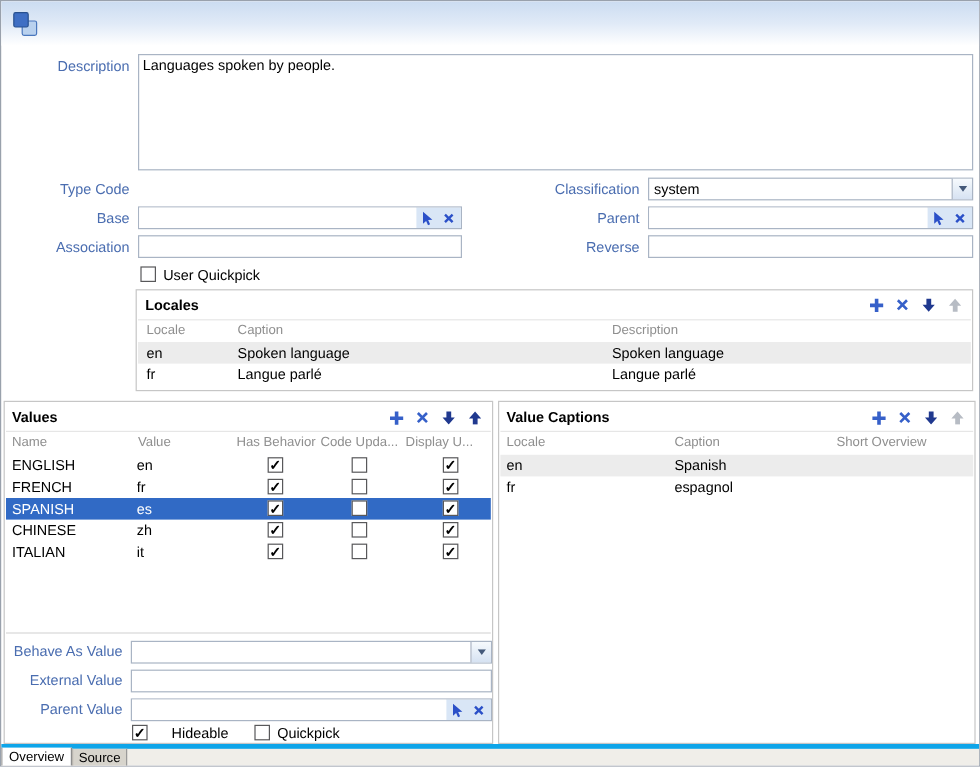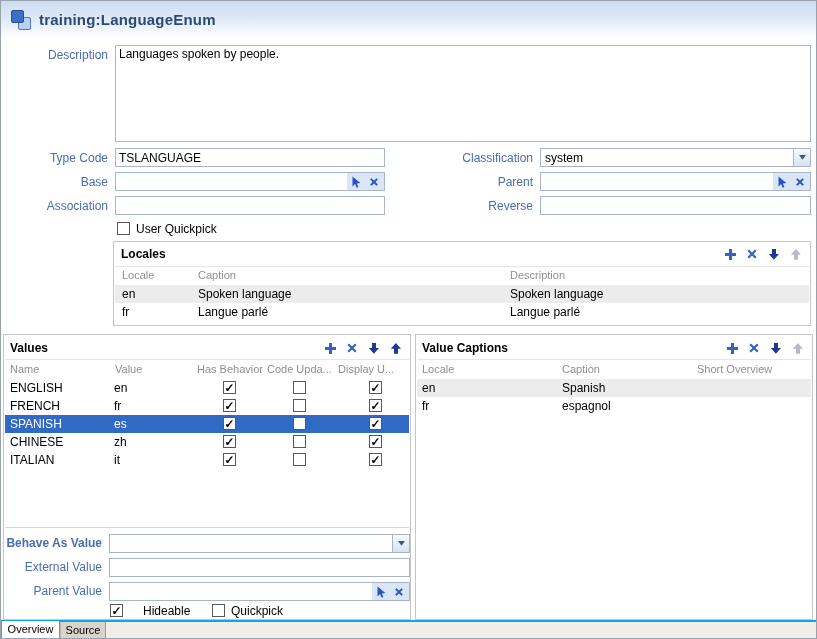--- a/index.html
+++ b/index.html
@@ -46,21 +46,21 @@
   .tool-btn { width:14px; height:14px; display:flex; align-items:center; justify-content:center; cursor:pointer; }
   .col-hdr { position:absolute; color:#8f8f8f; font-size:11px; white-space:nowrap; }
   .trow { position:absolute; left:1px; right:1px; height:18px; cursor:default; }
   .trow.alt { background:#ececec; }
   .trow.selected { background:#316ac5; color:#fff; }
   .tcell { position:absolute; top:2px; white-space:nowrap; }
   .tbl-bottom { position:absolute; left:1px; right:1px; top:192px; border-top:1px solid #d8d8d8; }
 
   
   .tabbar { position:absolute; left:0; top:619px; right:0; height:18px;
-            background:#f0eee9; border-top:2px solid #0ea5e9;padding-left:24px; }
+            background:#f0eee9; border-top:4px solid #0ea5e9;padding-left:24px; }
   .tab { position:absolute; font-size:11px; text-align:center; cursor:pointer; color:#000; }
   .tab.active { left:0; top:-1px; width:59px; height:19px; line-height:17px; background:#fff;
                 border-left:1px solid #8e8e8e; border-right:1px solid #8e8e8e; border-bottom:1px solid #8e8e8e; }
   .tab.inactive { left:59px; top:0; width:46px; height:17px; line-height:16px; background:#d7d4cc;
                   border-left:1px solid #b9b6af; border-right:1px solid #9a9a9a; border-bottom:1px solid #9a9a9a; }
 </style>
 </head>
 <body>
 
 <div class="window">
@@ -73,28 +73,26 @@
       <path id="i-up" d="M5.9 1 11 6.8H8v5H4v-5H0.8z"></path>
       <path id="i-pointer" d="M1.5 0.5v10l2.6-2.4 1.6 3.6 1.7-.8-1.6-3.5 3.5-.3z"></path>
     </defs>
   </svg>
 
   <div class="header">
     <svg class="header-icon" width="22" height="22" viewBox="0 0 22 22">
       <rect x="8.5" y="8.5" width="12" height="12" rx="1.5" fill="#b9d1ee" stroke="#4a77bd"></rect>
       <rect x="1.5" y="1.5" width="12" height="12" rx="1.5" fill="#3f6fc4" stroke="#27508f"></rect>
     </svg>
-    <div class="page-title">training:LanguageEnum</div>
   </div>
 
   <div class="flabel" style="left:0;top:47px;width:110px;">Description</div>
   <textarea class="tinput" style="left: 114px; top: 44px; width: 696px; height: 97px;">Languages spoken by people.</textarea>
 
   <div class="flabel" style="left:0;top:150px;width:110px;">Type Code</div>
-  <input class="tinput" style="left: 114px; top: 147px; width: 270px; height: 19px;" value="TSLANGUAGE">
 
   <div class="flabel" style="left:388px;top:150px;width:147px;">Classification</div>
   <div class="selectbox" style="left:539px;top:147px;width:271px;text-decoration:underline;">
     <span class="sel-text">system</span>
     <div class="sel-btn">
       <svg width="7" height="5" viewBox="0 0 7 5">
           <path d="M0 0h7L3.5 4.8z" fill="#44597a"></path>
         </svg>
     </div>
   </div>
@@ -244,21 +242,21 @@
     <div class="trow" style="top:98px;">
       <span class="tcell" style="left:5px;">CHINESE</span>
       <span class="tcell" style="left:109px;">zh</span>
       <span class="cb checked" style="left:218px;top:2px;"></span>
       <span class="cb" style="left:288px;top:2px;"></span>
       <span class="cb checked" style="left:364px;top:2px;"></span>
     </div>
 
     <div class="tbl-bottom"></div>
 
-    <div class="flabel" style="left:0;top:201px;width:101px;font-weight:bold;">Behave As Value</div>
+    <div class="flabel" style="left:0;top:201px;width:101px;">Behave As Value</div>
     <div class="selectbox" style="left:105px;top:199px;width:301px;">
       <span class="sel-text"></span>
       <div class="sel-btn">
         <svg width="7" height="5" viewBox="0 0 7 5">
             <path d="M0 0h7L3.5 4.8z" fill="#44597a"></path>
           </svg>
       </div>
     </div>
 
     <div class="flabel" style="left:0;top:225px;width:101px;">External Value</div>

